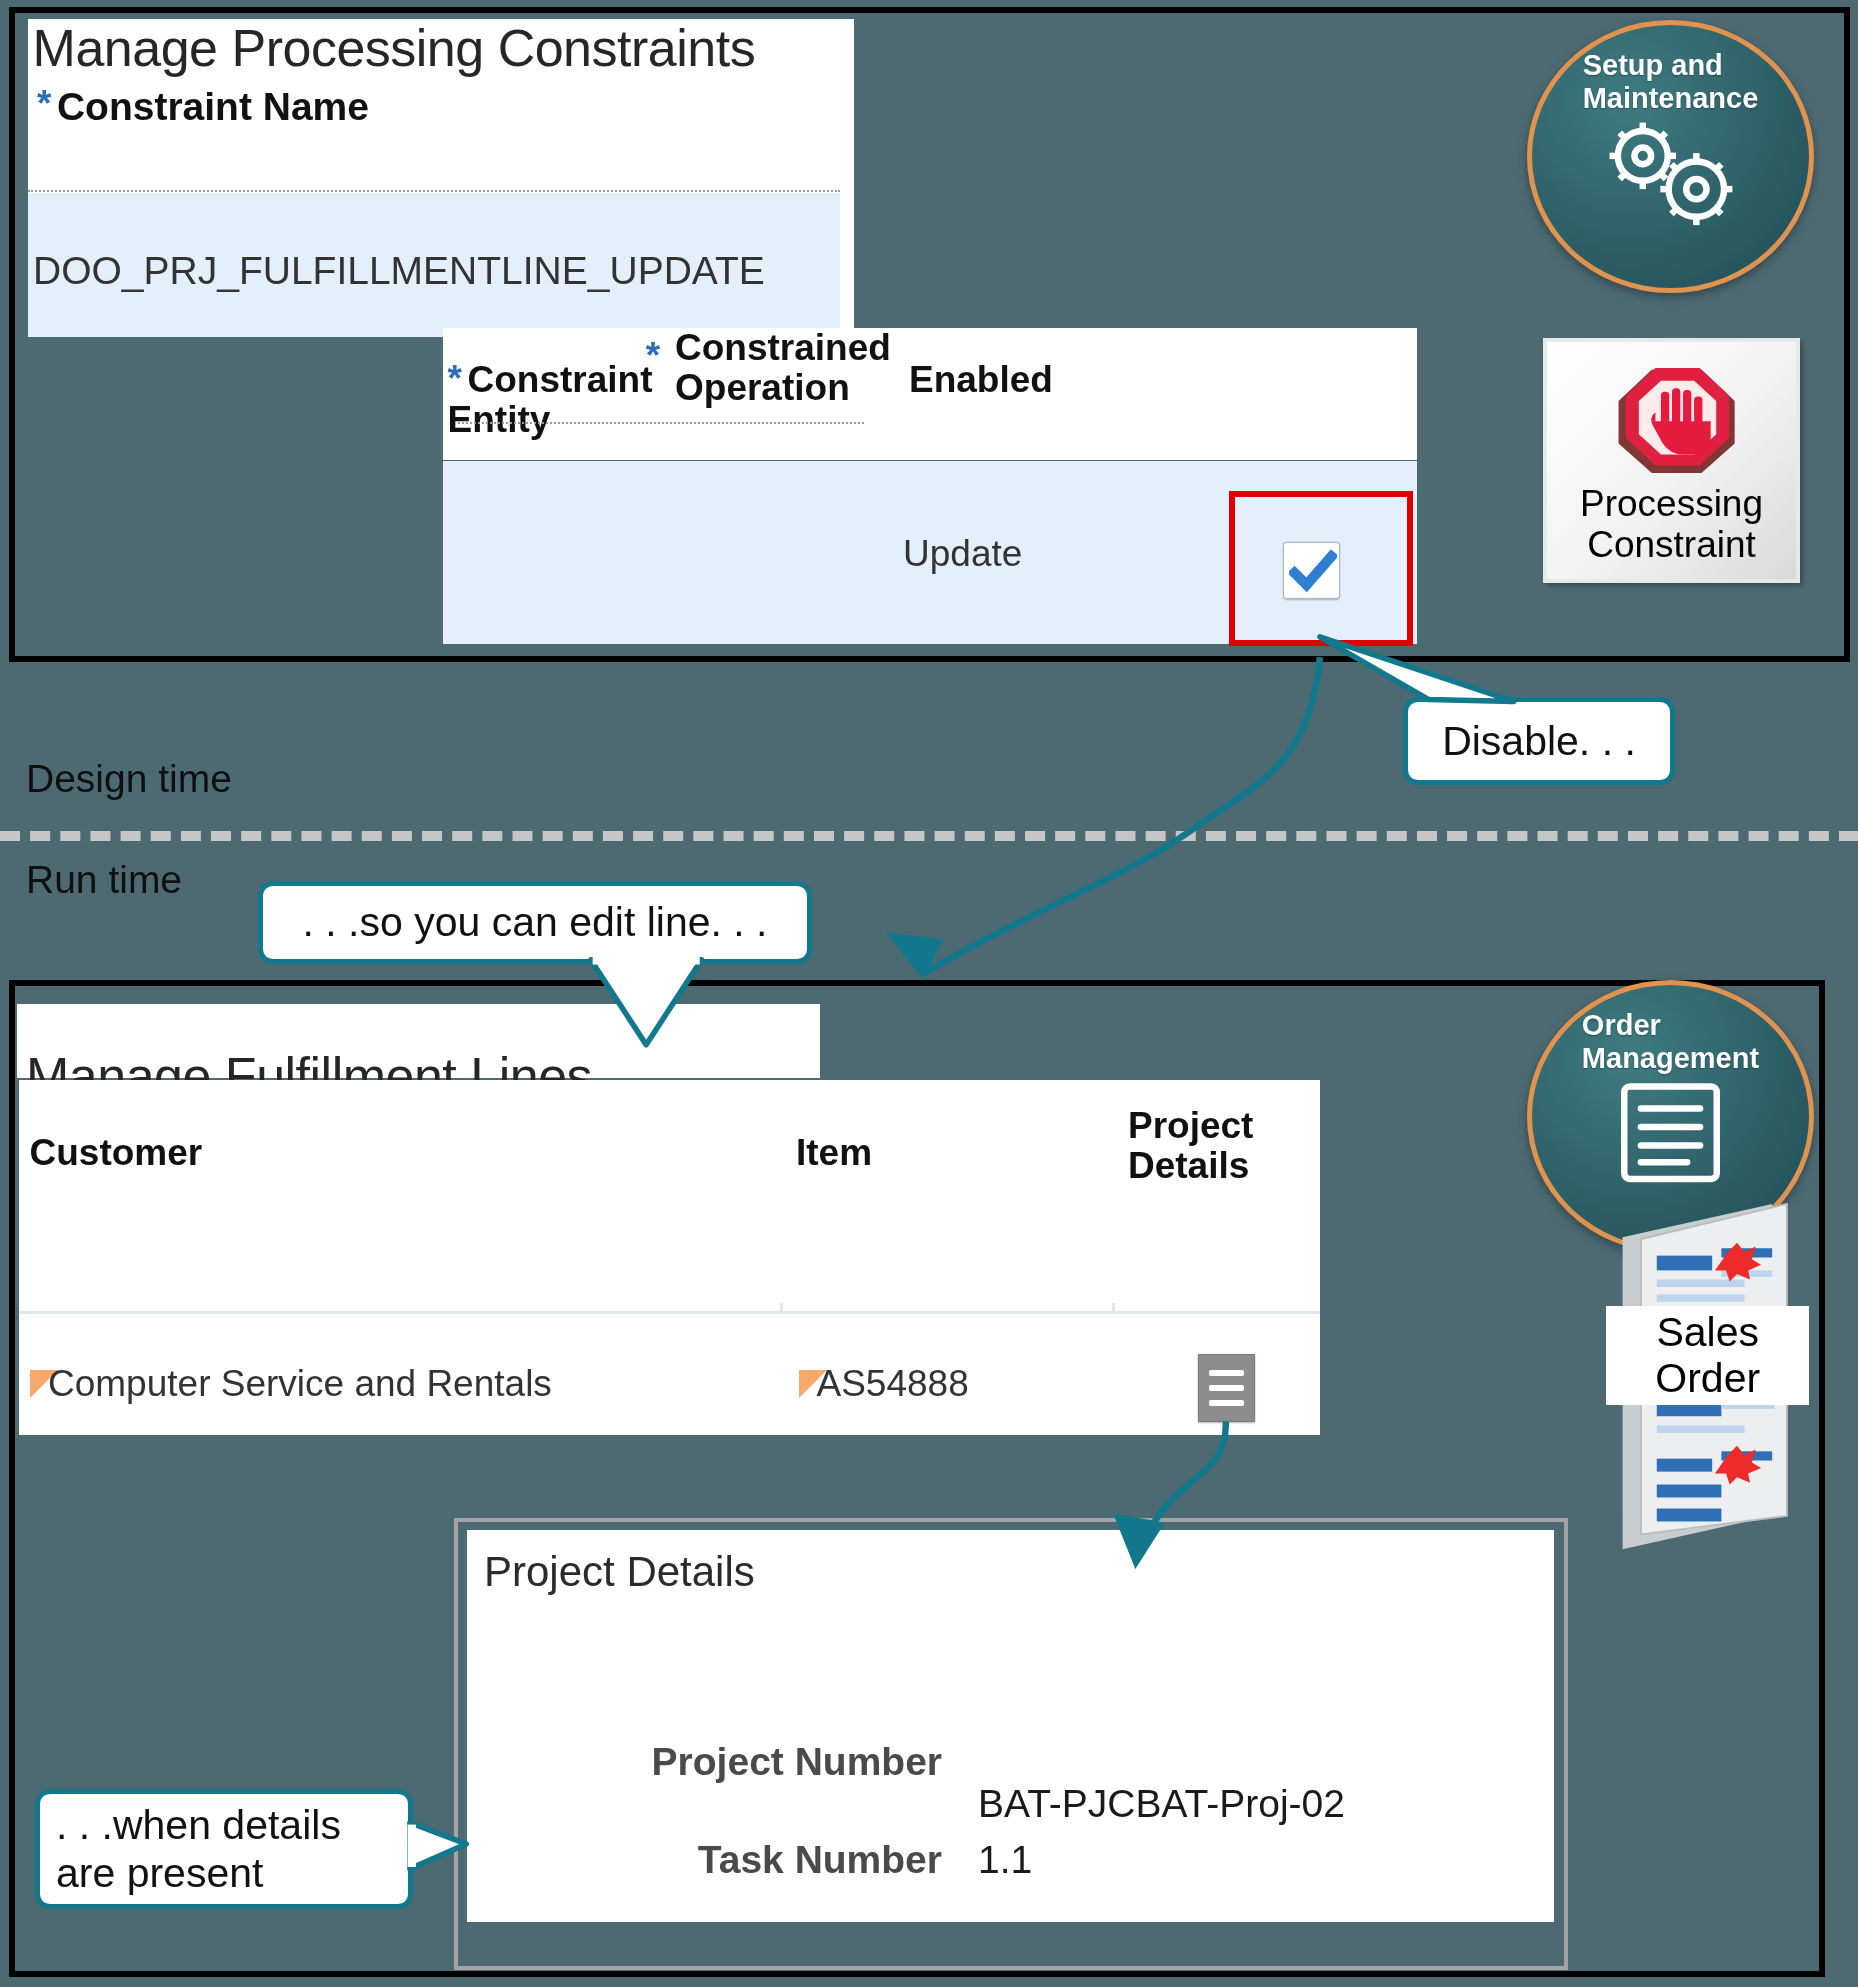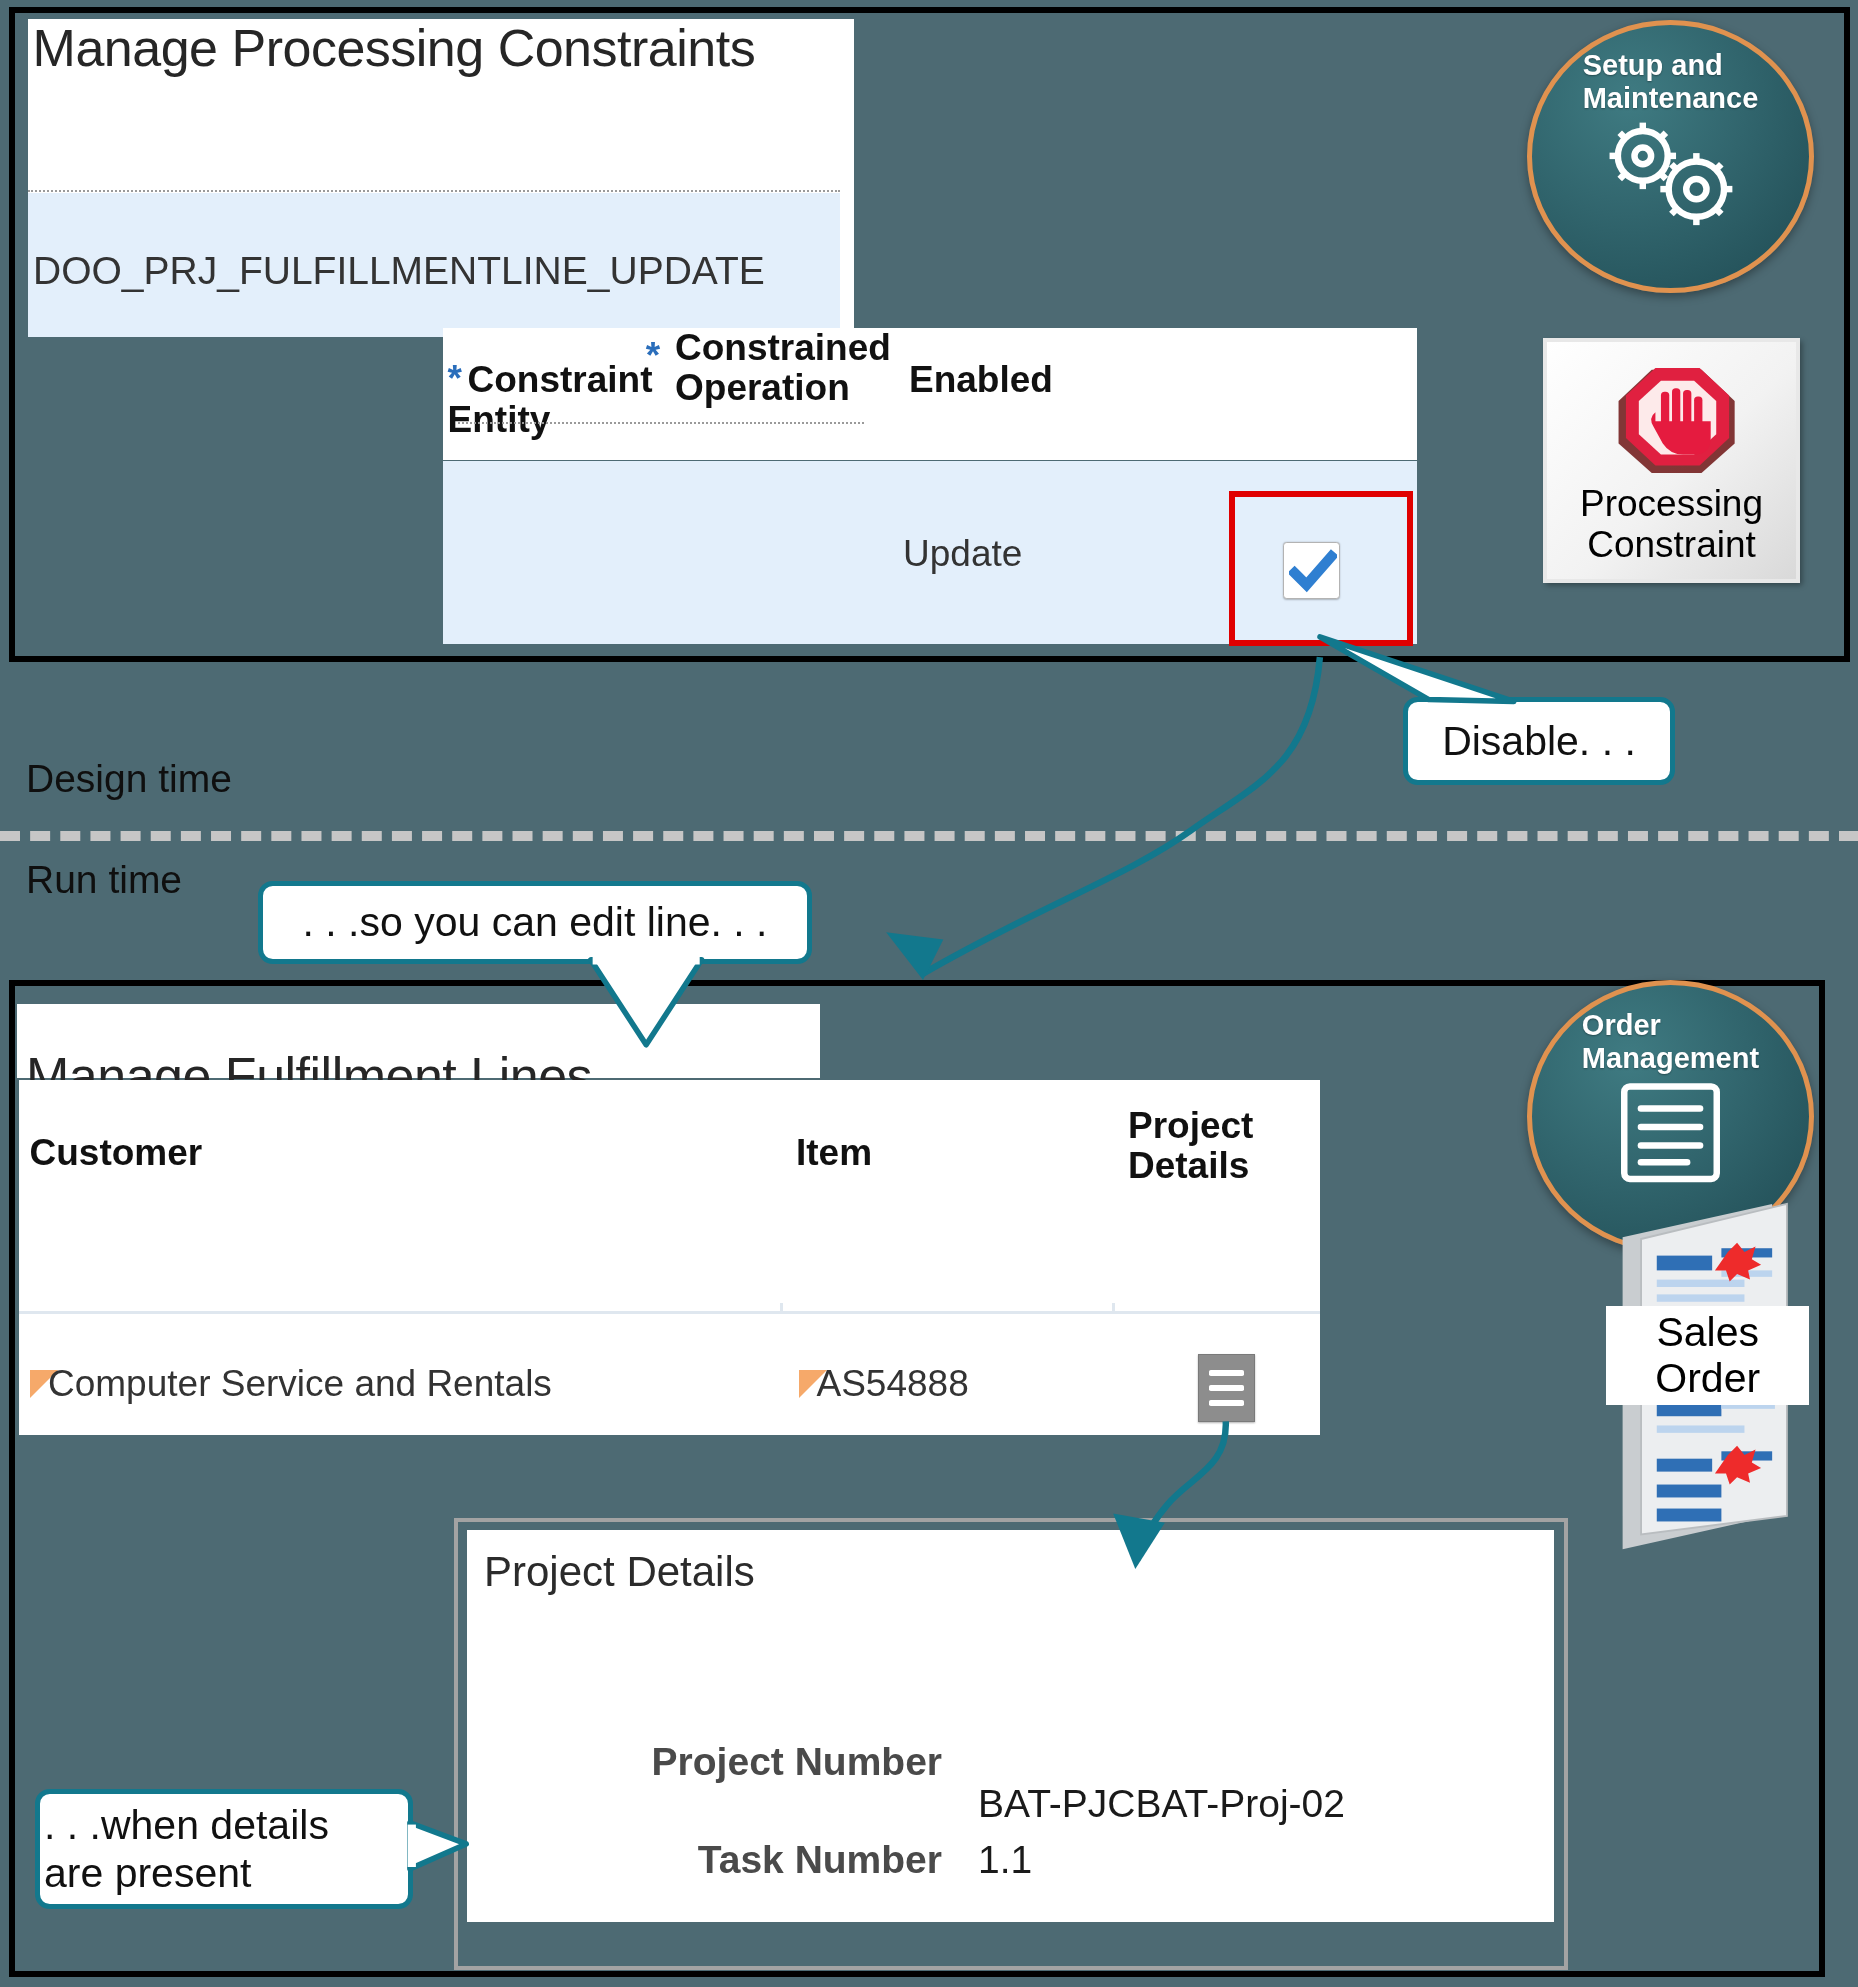--- a/index.html
+++ b/index.html
@@ -116,20 +116,25 @@
 
 <div class="stage">
 
   <div class="panel-frame" id="design-panel"></div>
 
   <div class="white abs" style="left:28px;top:18.5px;width:826px;height:318px;"></div>
   <div class="abs" style="left:28px;top:22px;width:821px;height:66px;background:#fff;">
     <div class="page-title" style="position:absolute;left:4.6px;top:-3.7px;">Manage Processing Constraints</div>
   </div>
 
+  <div class="abs" style="left:37px;top:85px;width:803px;height:109px;">
+    <div class="abs" style="left:0;top:0;">
+      <span class="req-star">*</span><span class="field-label">Constraint Name</span>
+    </div>
+  </div>
 
   <div class="abs dotted-underline" style="left:28px;top:190px;width:812px;height:0;"></div>
 
   <div class="lightblue" style="left:28px;top:193px;width:812px;height:144px;"></div>
   <div class="abs value-text" style="left:33px;top:249px;">DOO_PRJ_FULFILLMENTLINE_UPDATE</div>
 
   <div class="white abs" style="left:443px;top:328px;width:974px;height:132px;"></div>
 
   <div class="abs" style="left:443px;top:328px;width:974px;height:132px;">
     <div class="abs" style="left:0;top:0;">
@@ -305,21 +310,21 @@
   <div class="abs" style="left:517px;top:1740px;width:701px;">
     <div class="pd-label" style="position:absolute;left:0;top:0;width:425px;">Project Number</div>
     <div class="pd-value" style="position:absolute;left:461px;top:0;margin-top:42px;">BAT-PJCBAT-Proj-02</div>
   </div>
 
   <div class="abs" style="left:517px;top:1838px;width:701px;">
     <div class="pd-label" style="position:absolute;left:0;top:0;width:425px;">Task Number</div>
     <div class="pd-value" style="position:absolute;left:461px;top:0;">1.1</div>
   </div>
 
-  <div class="callout" style="left:35px;top:1789px;width:378px;height:120px;justify-content:flex-start;padding-left:4px;text-align:left;">
+  <div class="callout" style="left:35px;top:1789px;width:378px;height:120px;justify-content:flex-start;padding-left:16px;text-align:left;">
     <span style="white-space:pre-line;">. . .when details
 are present</span>
   </div>
 
   <svg class="overlay" viewBox="0 0 2014 2153" width="1859" height="1987">
 
     <polygon points="1548,758 1640,760 1430,690" fill="#ffffff" stroke="#12788d" stroke-width="6" stroke-linejoin="round"></polygon>
 
     <path d="M1430,712 C1420,830 1360,850 1290,900 C1220,950 1130,980 1000,1055" fill="none" stroke="#12788d" stroke-width="7"></path>
     <polygon points="1000,1062 960,1010 1022,1018" fill="#12788d"></polygon>

